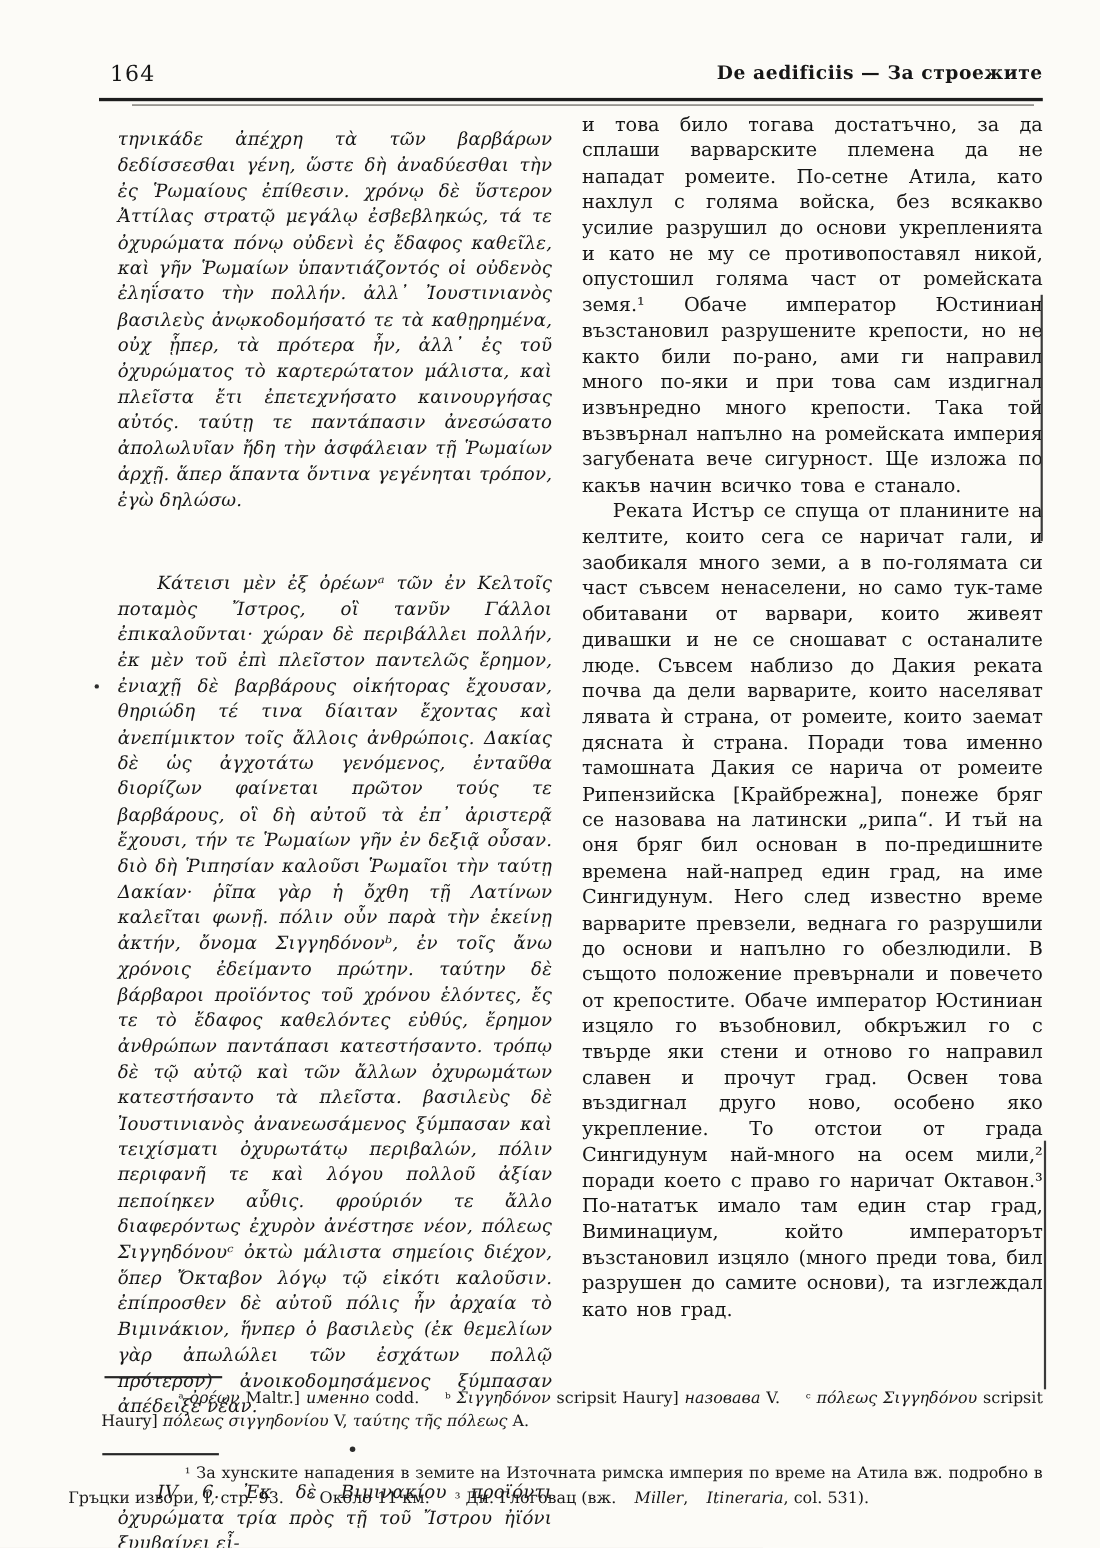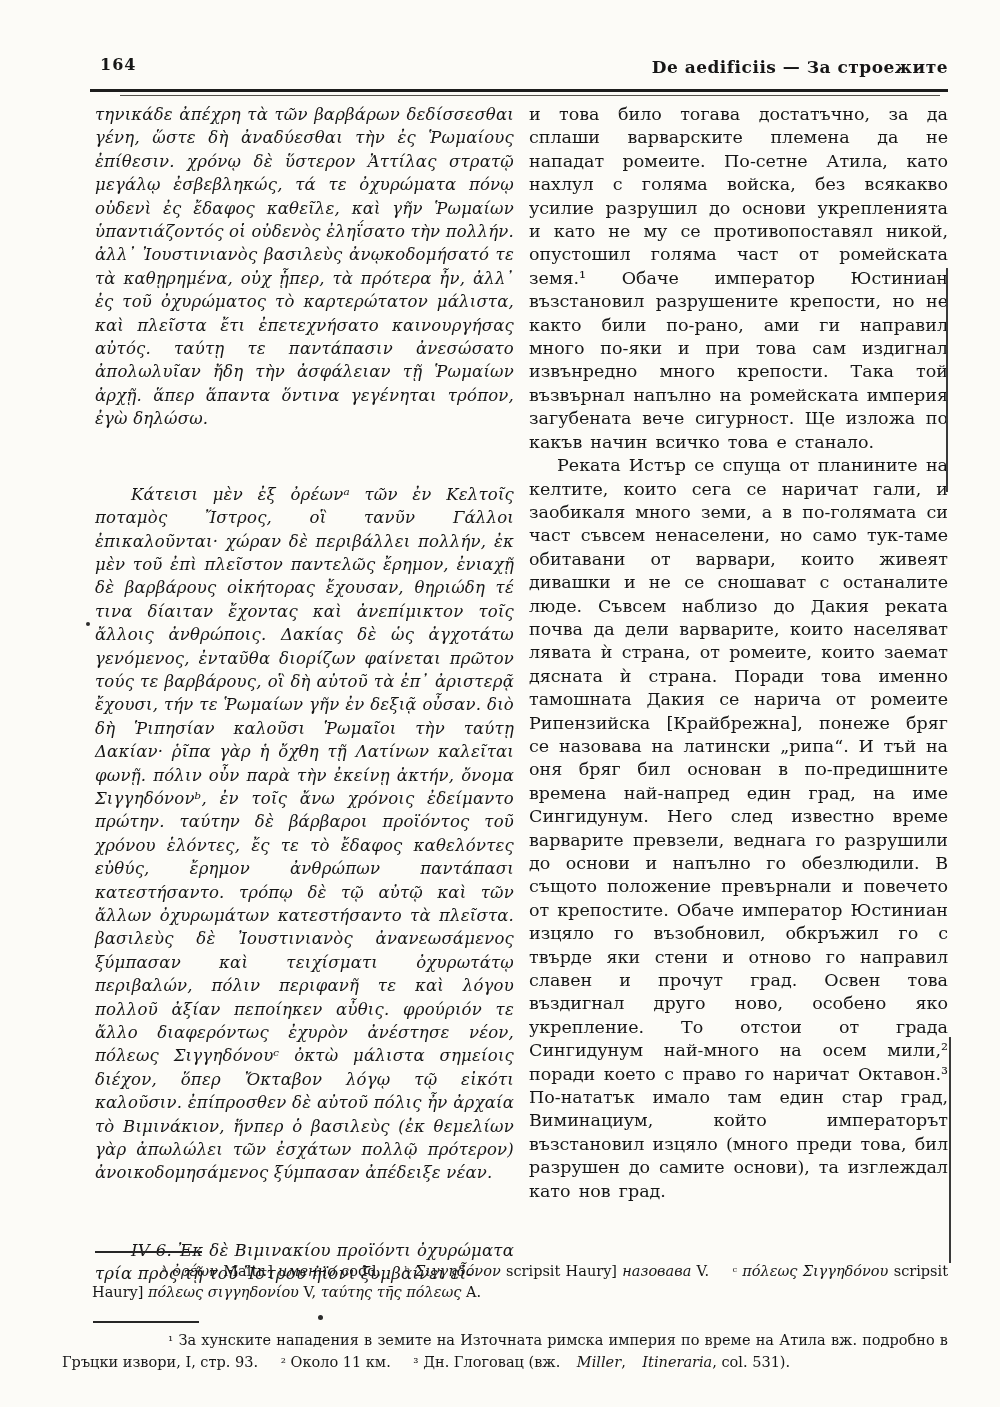--- a/index.html
+++ b/index.html
@@ -3,31 +3,31 @@
 <meta charset="utf-8">
 <style>
   html,body { margin:0; padding:0; }
   body { background:#e8e6e0; }
   .sheet {
     position:relative; width:1000px; height:1407px; margin:0 auto;
     background:#fcfbf7; color:#161616; overflow:hidden;
     font-family:"DejaVu Serif","Liberation Serif",serif;
   }
   
-  .pagenum { position:absolute; top:55px; left:100px; font-size:16px; letter-spacing:1px;font-weight:bold; }
+  .pagenum { position:absolute; top:55px; left:100px; font-size:20px; letter-spacing:1px; }
   .runtitle { position:absolute; top:57px; left:95px; width:853px; text-align:right;
               font-weight:bold; font-size:17px; letter-spacing:.5px; }
   .head-rule  { position:absolute; top:89px; left:90px; width:858px; height:3px; background:#1d1d1d; }
   .head-rule2 { position:absolute; top:95px; left:120px; width:820px; height:1px; background:#55524c; }
 
   
   .columns { position:absolute; top:103px; left:95px; width:853px; display:flex; gap:15px; }
   .col { width:419px; text-align:justify; }
   .col-greek { font-style:italic; font-size:16.5px; line-height:23.4px; letter-spacing:.2px; }
-  .col-greek p { margin:0; }
+  .col-greek p { margin:12px; }
   .col-greek p.p2 { margin-top:52px; text-indent:36px; }
   .col-greek p.p3 { margin-top:54px; text-indent:36px; }
   .col-bg { font-size:17.5px; line-height:23.4px; word-spacing:2.5px; }
   .col-bg p { margin:0; }
   .col-bg p.ind { text-indent:28px; }
 
   
   .app-rule { position:absolute; top:1251px; left:95px; width:107px; height:2px; background:#262626; }
   .apparatus { position:absolute; top:1261px; left:92px; width:856px; font-size:14.5px;
                line-height:20px; text-indent:70px; text-align:justify; }

